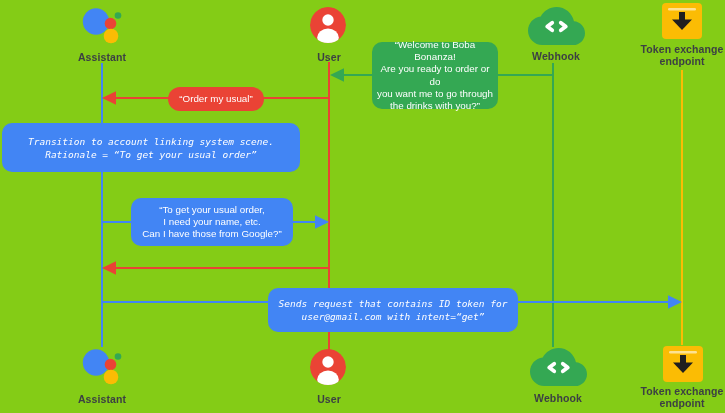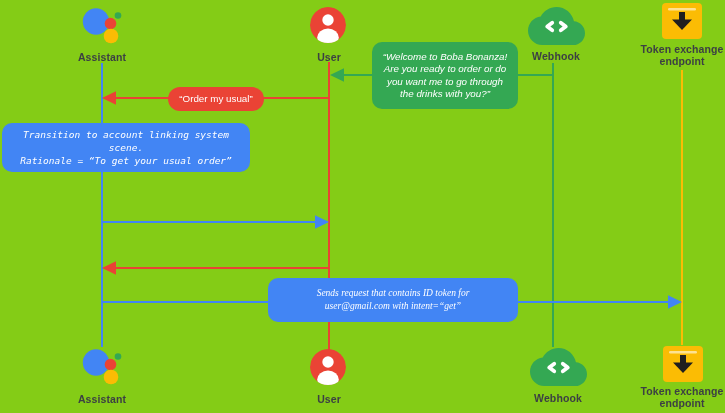--- a/index.html
+++ b/index.html
@@ -89,33 +89,36 @@
       <path d="M10 16.5 h20 L20 27 z" fill="#1F1F1F"></path>
     </svg>
   </div>
 
   <div class="actor-label" style="left:52px;top:51px;">Assistant</div>
   <div class="actor-label" style="left:279px;top:51px;">User</div>
   <div class="actor-label" style="left:506px;top:50px;">Webhook</div>
   <div class="actor-label" style="left:632px;top:43px;">Token exchange
 endpoint</div>
 
-  <div class="msg sans green" style="left:372px;top:42px;width:146px;height:67px;padding:8px 5px;font-style:italic;">“Welcome to Boba Bonanza!
+  <div class="msg sans green" style="left:372px;top:42px;width:126px;height:67px;padding:8px 5px;">“Welcome to Boba Bonanza!
 Are you ready to order or do
 you want me to go through
 the drinks with you?”</div>
 
   <div class="msg sans red" style="left:168px;top:87px;width:96px;height:24px;padding:4px 6px;text-align:right;">“Order my usual”</div>
 
-  <div class="msg mono blue" style="left:2px;top:123px;width:248px;height:49px;padding:8px 4px;">Transition to account linking system scene.
+  <div class="msg mono blue" style="left:2px;top:123px;width:298px;height:49px;padding:8px 4px;">Transition to account linking system scene.
 Rationale = “To get your usual order”</div>
 
+  <div class="msg sans blue" style="left:131px;top:198px;width:162px;height:48px;padding:5px 4px;">“To get your usual order,
+I need your name, etc.
+Can I have those from Google?”</div>
 
 
-  <div class="msg mono blue" style="left:268px;top:278px;width:250px;height:39px;padding:22px 5px;font-family:Liberation Serif, serif;">Sends request that contains ID token for
+  <div class="msg mono blue" style="left:268px;top:288px;width:250px;height:39px;padding:22px 5px;">Sends request that contains ID token for
 user@gmail.com with intent=“get”</div>
 
   <div class="icon" style="left:79px;top:346px;">
     <svg width="46" height="40" viewBox="0 0 46 40">
       <circle cx="17" cy="16.5" r="13.2" fill="#4285F4"></circle>
       <circle cx="31.5" cy="18.5" r="5.8" fill="#EA4335"></circle>
       <circle cx="32" cy="31" r="7.3" fill="#FBBC04"></circle>
       <circle cx="39" cy="10.5" r="3.3" fill="#34A853"></circle>
     </svg>
   </div>

